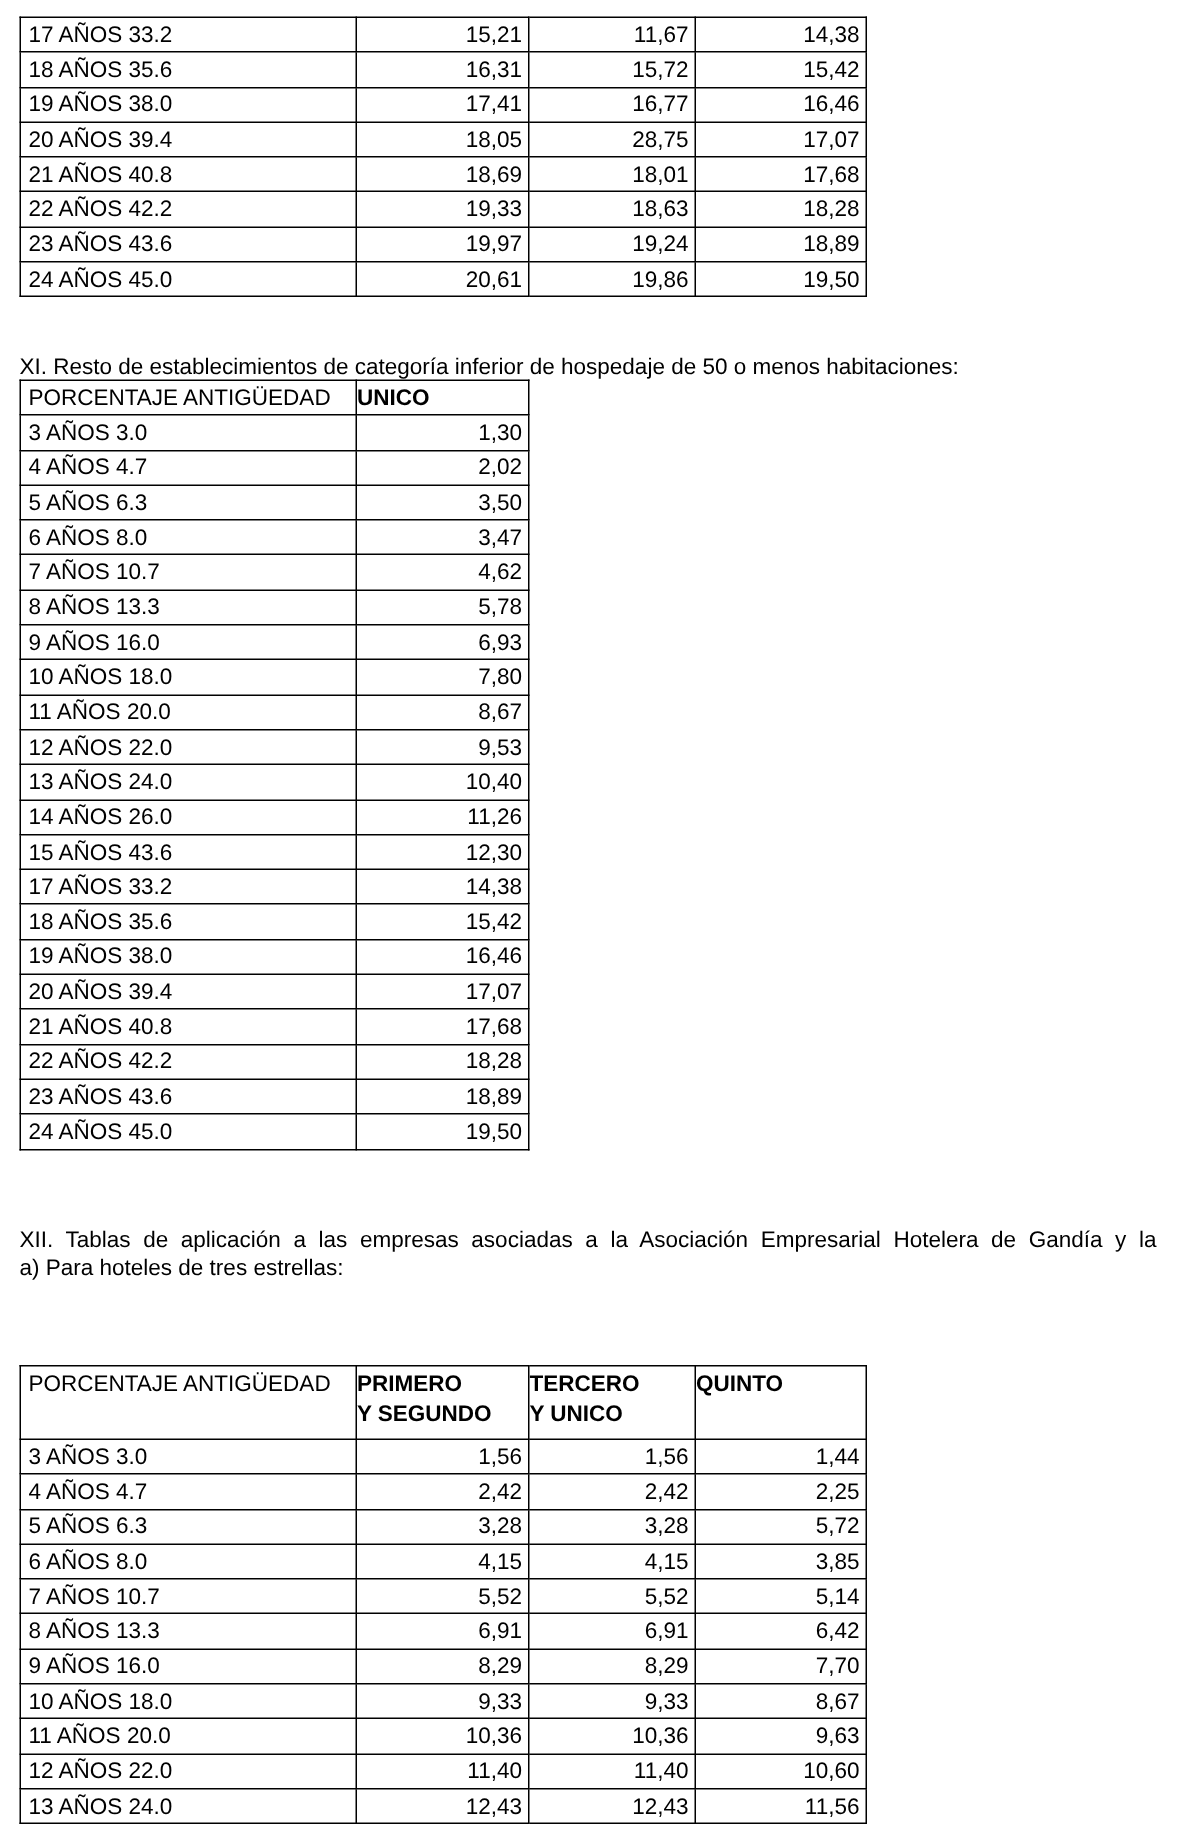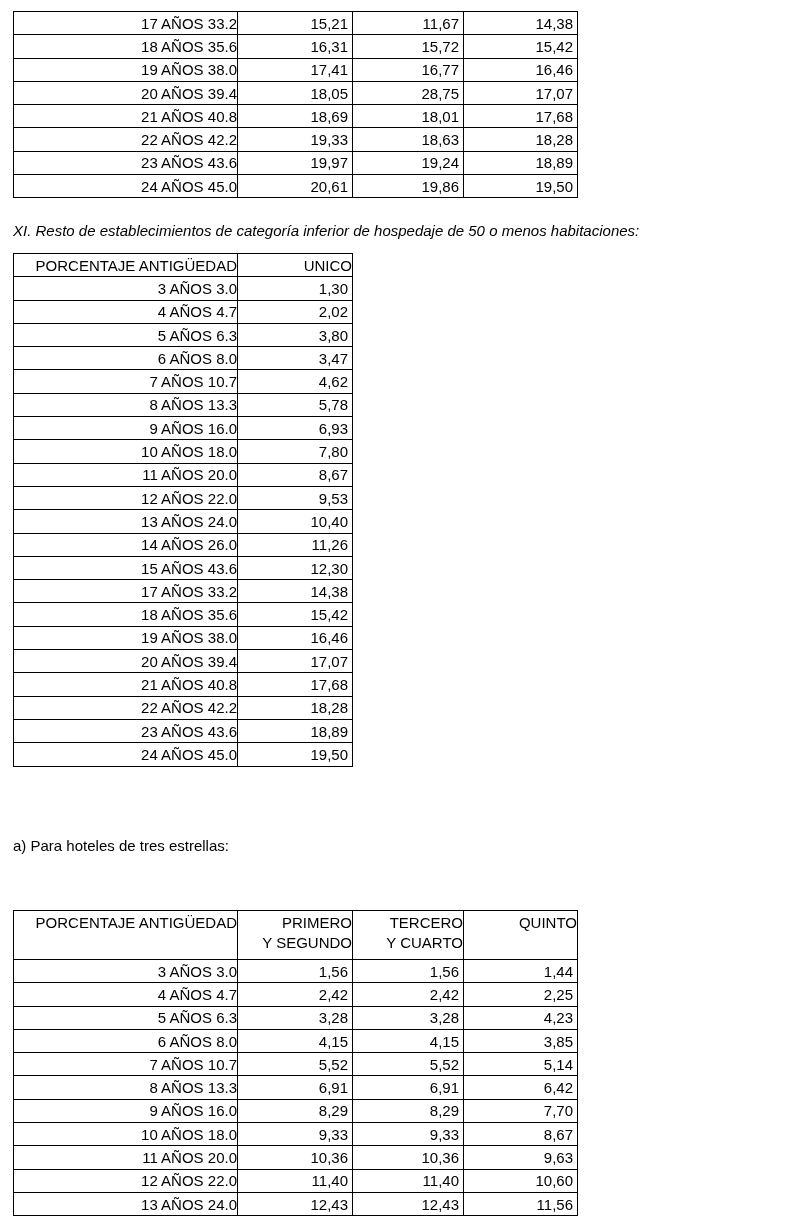--- a/index.html
+++ b/index.html
@@ -39,32 +39,33 @@
   }
   table.grid td, table.grid th {
     border: 1.5px solid #000000;
     height: 22.3px;
     padding: 0;
     font-weight: normal;
     overflow: hidden;
     white-space: nowrap;
   }
   table.grid td.lbl, table.grid th.lbl {
-    text-align: right;
+    text-align: left;
     padding-left: 5px;
     vertical-align: middle;
   }
   table.grid td.num {
     text-align: right;
     padding-right: 4px;
     vertical-align: middle;
   }
   table.grid th.ctr {
-    text-align: right;
+    text-align: left;
     vertical-align: middle;
+    font-weight: bold;
   }
   
   table.grid tr.tall th {
     height: 46px;
     vertical-align: top;
     padding-top: 2px;
     line-height: 20px;
   }
   .hline { display: block; }
 </style>
@@ -125,21 +126,21 @@
         </tr>
         <tr>
           <td class="lbl">24 AÑOS 45.0</td>
           <td class="num">20,61</td>
           <td class="num">19,86</td>
           <td class="num">19,50</td>
         </tr>
       </tbody>
   </table>
 
-  <div class="para" style="top:221px;font-style:italic;">XI. Resto de establecimientos de categoría inferior de hospedaje de 50 o menos habitaciones:</div>
+  <div class="para" style="top:235px;">XI. Resto de establecimientos de categoría inferior de hospedaje de 50 o menos habitaciones:</div>
 
   <table class="grid" style="left:13px; top:253px;">
     <colgroup>
       <col style="width:224px">
         <col style="width:115px">
     </colgroup>
     <thead>
       <tr>
         <th class="lbl">PORCENTAJE ANTIGÜEDAD</th>
         <th class="ctr">UNICO</th>
@@ -149,21 +150,21 @@
         <tr>
           <td class="lbl">3 AÑOS 3.0</td>
           <td class="num">1,30</td>
         </tr>
         <tr>
           <td class="lbl">4 AÑOS 4.7</td>
           <td class="num">2,02</td>
         </tr>
         <tr>
           <td class="lbl">5 AÑOS 6.3</td>
-          <td class="num">3,80</td>
+          <td class="num">3,50</td>
         </tr>
         <tr>
           <td class="lbl">6 AÑOS 8.0</td>
           <td class="num">3,47</td>
         </tr>
         <tr>
           <td class="lbl">7 AÑOS 10.7</td>
           <td class="num">4,62</td>
         </tr>
         <tr>
@@ -227,20 +228,21 @@
           <td class="num">18,89</td>
         </tr>
         <tr>
           <td class="lbl">24 AÑOS 45.0</td>
           <td class="num">19,50</td>
         </tr>
       </tbody>
   </table>
 
   <div class="para-block" style="top:817px;">
+    <div class="just">XII. Tablas de aplicación a las empresas asociadas a la Asociación Empresarial Hotelera de Gandía y la</div>
   </div>
 
   <div class="para" style="top:836px;">a) Para hoteles de tres estrellas:</div>
 
   <table class="grid" style="left:13px; top:910px;">
     <colgroup>
       <col style="width:224px">
         <col style="width:115px">
         <col style="width:111px">
         <col style="width:114px">
@@ -249,21 +251,21 @@
       <tr class="tall">
         <th class="lbl">
           <span class="hline">PORCENTAJE ANTIGÜEDAD</span>
         </th>
         <th class="ctr">
           <span class="hline">PRIMERO</span>
           <span class="hline">Y SEGUNDO</span>
         </th>
         <th class="ctr">
           <span class="hline">TERCERO</span>
-          <span class="hline">Y CUARTO</span>
+          <span class="hline">Y UNICO</span>
         </th>
         <th class="ctr">
           <span class="hline">QUINTO</span>
         </th>
       </tr>
     </thead>
     <tbody>
         <tr>
           <td class="lbl">3 AÑOS 3.0</td>
           <td class="num">1,56</td>
@@ -273,21 +275,21 @@
         <tr>
           <td class="lbl">4 AÑOS 4.7</td>
           <td class="num">2,42</td>
           <td class="num">2,42</td>
           <td class="num">2,25</td>
         </tr>
         <tr>
           <td class="lbl">5 AÑOS 6.3</td>
           <td class="num">3,28</td>
           <td class="num">3,28</td>
-          <td class="num">4,23</td>
+          <td class="num">5,72</td>
         </tr>
         <tr>
           <td class="lbl">6 AÑOS 8.0</td>
           <td class="num">4,15</td>
           <td class="num">4,15</td>
           <td class="num">3,85</td>
         </tr>
         <tr>
           <td class="lbl">7 AÑOS 10.7</td>
           <td class="num">5,52</td>

